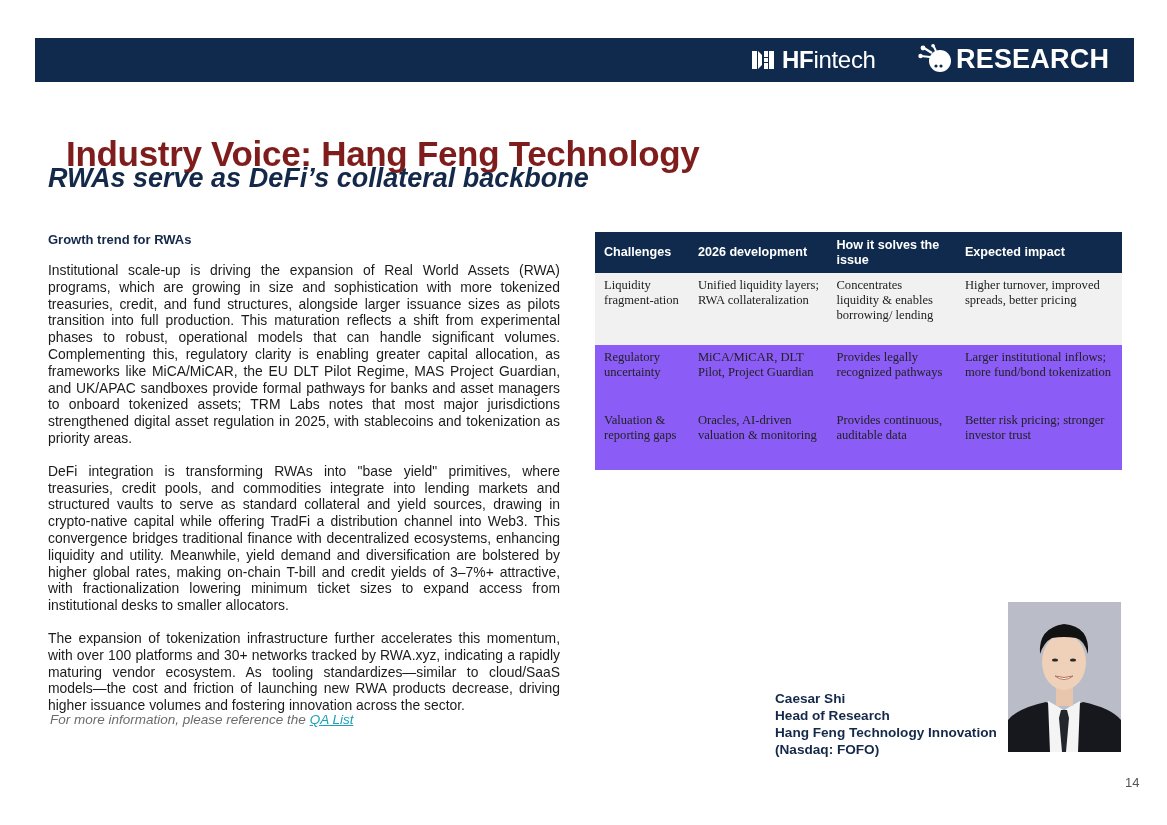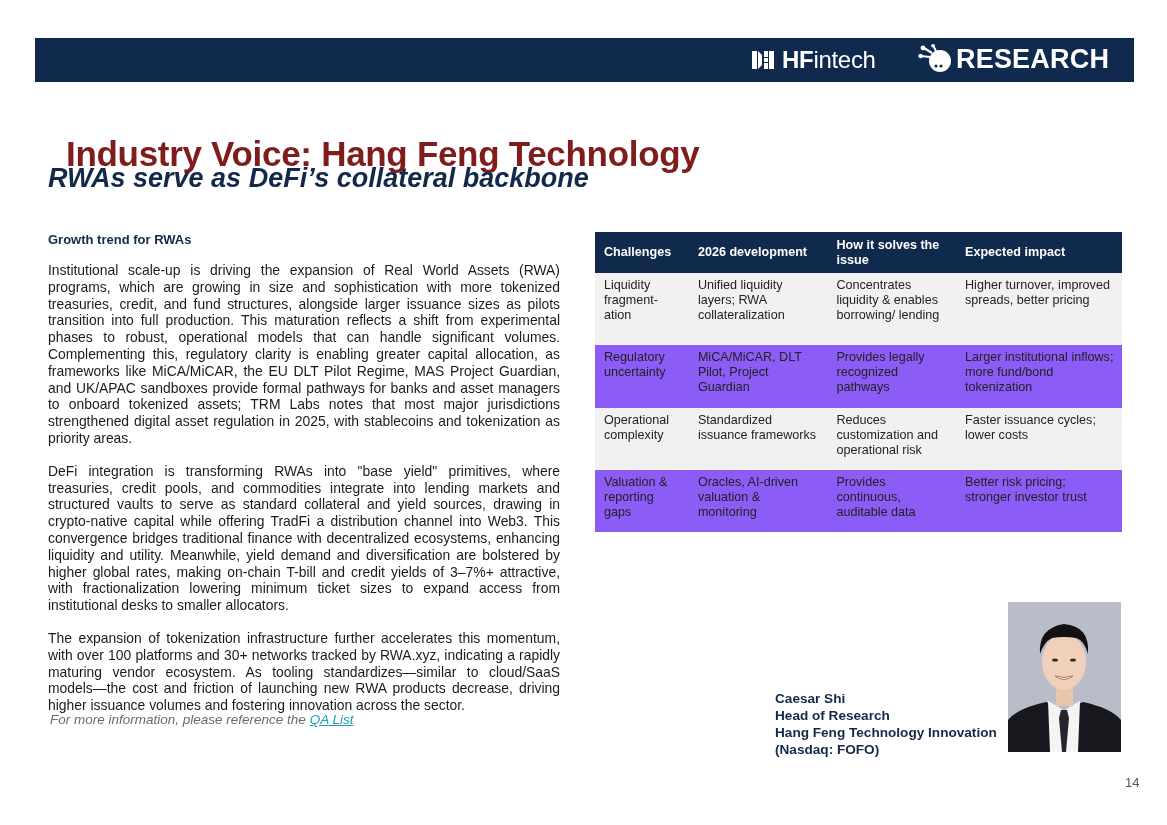--- a/index.html
+++ b/index.html
@@ -23,21 +23,21 @@
   .left-col { position: absolute; left: 48px; top: 232px; width: 512px; }
   .section-head { font-size: 13px; font-weight: bold; color: #14294a; margin: 0 0 15px 0; }
   .para { font-size: 13.9px; line-height: 16.8px; text-align: justify; margin: 0 0 16px 0; color: #1b1b1b; }
   .footnote { position: absolute; left: 50px; top: 712px; font-size: 13.5px; font-style: italic; color: #6b6b6b; }
   .footnote a { color: #1aa0b8; text-decoration: underline; }
 
   .tbl { position: absolute; left: 595px; top: 232px; width: 527px; border-collapse: collapse;
          font-size: 12.6px; line-height: 15px; }
   .tbl th { background: #0f2a4d; color: #fff; text-align: left; font-weight: bold; vertical-align: middle;
             padding: 4px 8px 4px 9px; height: 33px; }
-  .tbl td { vertical-align: top; padding: 5px 8px 0 9px; color: #222; }
+  .tbl td { vertical-align: top; padding: 5px 8px 0 9px; color: #222; font-family: Liberation Serif, serif; }
   .tbl tr.grey td { background: #f1f1f2; }
   .tbl tr.white td { background: #8b5cf6; }
   .c1 { width: 77px; } .c2 { width: 122px; } .c3 { width: 112px; } .c4 { width: 150px; }
 
   .person { position: absolute; left: 775px; top: 642px; font-size: 13.6px; font-weight: bold;
             line-height: 17px; color: #14294a; margin-top: 48px; }
   .photo { position: absolute; left: 1008px; top: 602px; width: 113px; height: 150px;
            background: #b9bcc6; overflow: hidden; }
   .page-num { position: absolute; left: 1125px; top: 775px; font-size: 13px; color: #555; }
 </style>
@@ -102,26 +102,20 @@
       <td>Unified liquidity layers; RWA collateralization</td>
       <td>Concentrates liquidity &amp; enables borrowing/ lending</td>
       <td>Higher turnover, improved spreads, better pricing</td>
     </tr>
     <tr class="white" style="height:63px">
       <td>Regulatory uncertainty</td>
       <td>MiCA/MiCAR, DLT Pilot, Project Guardian</td>
       <td>Provides legally recognized pathways</td>
       <td>Larger institutional inflows; more fund/bond tokenization</td>
     </tr>
-    <tr class="grey" style="height:62px">
-      <td>Operational complexity</td>
-      <td>Standardized issuance frameworks</td>
-      <td>Reduces customization and operational risk</td>
-      <td>Faster issuance cycles; lower costs</td>
-    </tr>
     <tr class="white" style="height:62px">
       <td>Valuation &amp; reporting gaps</td>
       <td>Oracles, AI-driven valuation &amp; monitoring</td>
       <td>Provides continuous, auditable data</td>
       <td>Better risk pricing; stronger investor trust</td>
     </tr>
   </tbody>
 </table>
 
 <div class="person">

